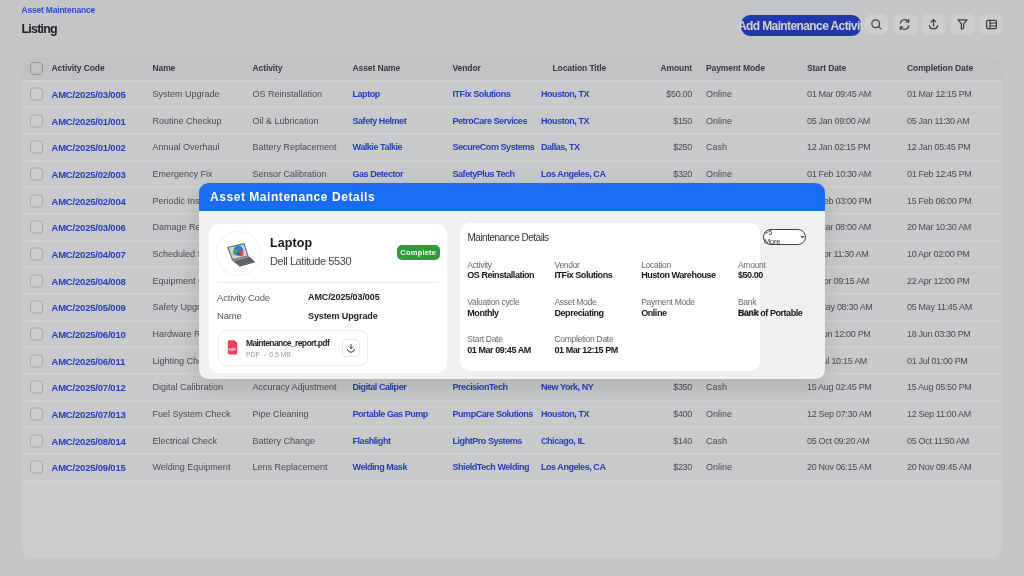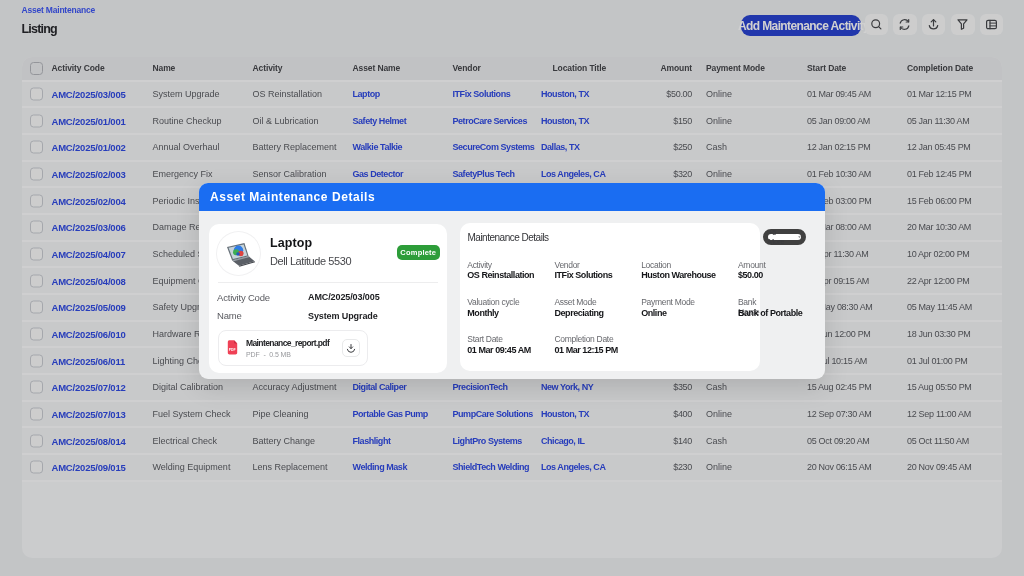--- a/index.html
+++ b/index.html
@@ -43,21 +43,21 @@
 .lsub{position:absolute;left:61px;top:31.5px;font-size:11px;color:#46474b;letter-spacing:-0.42px;}
 .badge{position:absolute;left:187.5px;top:21.5px;width:43.5px;height:14.5px;background:#2d9d39;border-radius:5px;color:#fff;font-size:7.5px;font-weight:700;letter-spacing:0.2px;display:flex;align-items:center;justify-content:center;}
 .ldiv{position:absolute;left:9px;right:9px;top:58px;height:1px;background:#ededee;}
 .llab{position:absolute;left:8px;font-size:9.5px;color:#5a5b60;letter-spacing:-0.2px;}
 .lval{position:absolute;left:99px;font-size:9px;font-weight:700;color:#1c1d20;letter-spacing:-0.1px;}
 .chip{position:absolute;left:9px;top:106.5px;width:150px;height:36px;border:1px solid #ececee;border-radius:8px;background:#fff;}
 .fname{position:absolute;left:27px;top:7px;font-size:8.5px;font-weight:700;color:#232427;letter-spacing:-0.6px;}
 .fmeta{position:absolute;left:27px;top:19.5px;font-size:7px;color:#97989c;letter-spacing:-0.1px;}
 .dlc{position:absolute;left:122.5px;top:7.5px;width:18.5px;height:18.5px;border:1px solid #e8e9ea;border-radius:5px;display:flex;align-items:center;justify-content:center;}
 .rtitle{position:absolute;left:8px;top:9px;font-size:10px;color:#323337;letter-spacing:-0.5px;}
-.more{position:absolute;left:303.5px;top:6.5px;width:43px;height:15.5px;border:5px solid #404040;border-radius:8px;background:#fff;
+.more{position:absolute;left:303.5px;top:6.5px;width:43px;height:15.5px;border:1px solid #404040;border-radius:8px;background:#fff;
  display:flex;align-items:center;justify-content:center;gap:14px;font-size:7.5px;color:#3a3b3f;letter-spacing:-0.2px;}
 .glab{position:absolute;font-size:8.5px;color:#67686d;letter-spacing:-0.3px;}
 .gval{position:absolute;font-size:9px;font-weight:700;color:#151619;white-space:nowrap;letter-spacing:-0.45px;}
 </style></head>
 <body>
 <div class="crumb">Asset Maintenance</div>
 <div class="title">Listing</div>
 <div class="addbtn">
  <svg width="12" height="12" viewBox="0 0 12 12">
       <rect x="0.6" y="0.6" width="10.8" height="10.8" rx="3.2" fill="rgba(255,255,255,.3)" stroke="rgba(255,255,255,.9)" stroke-width="1.1"></rect>

